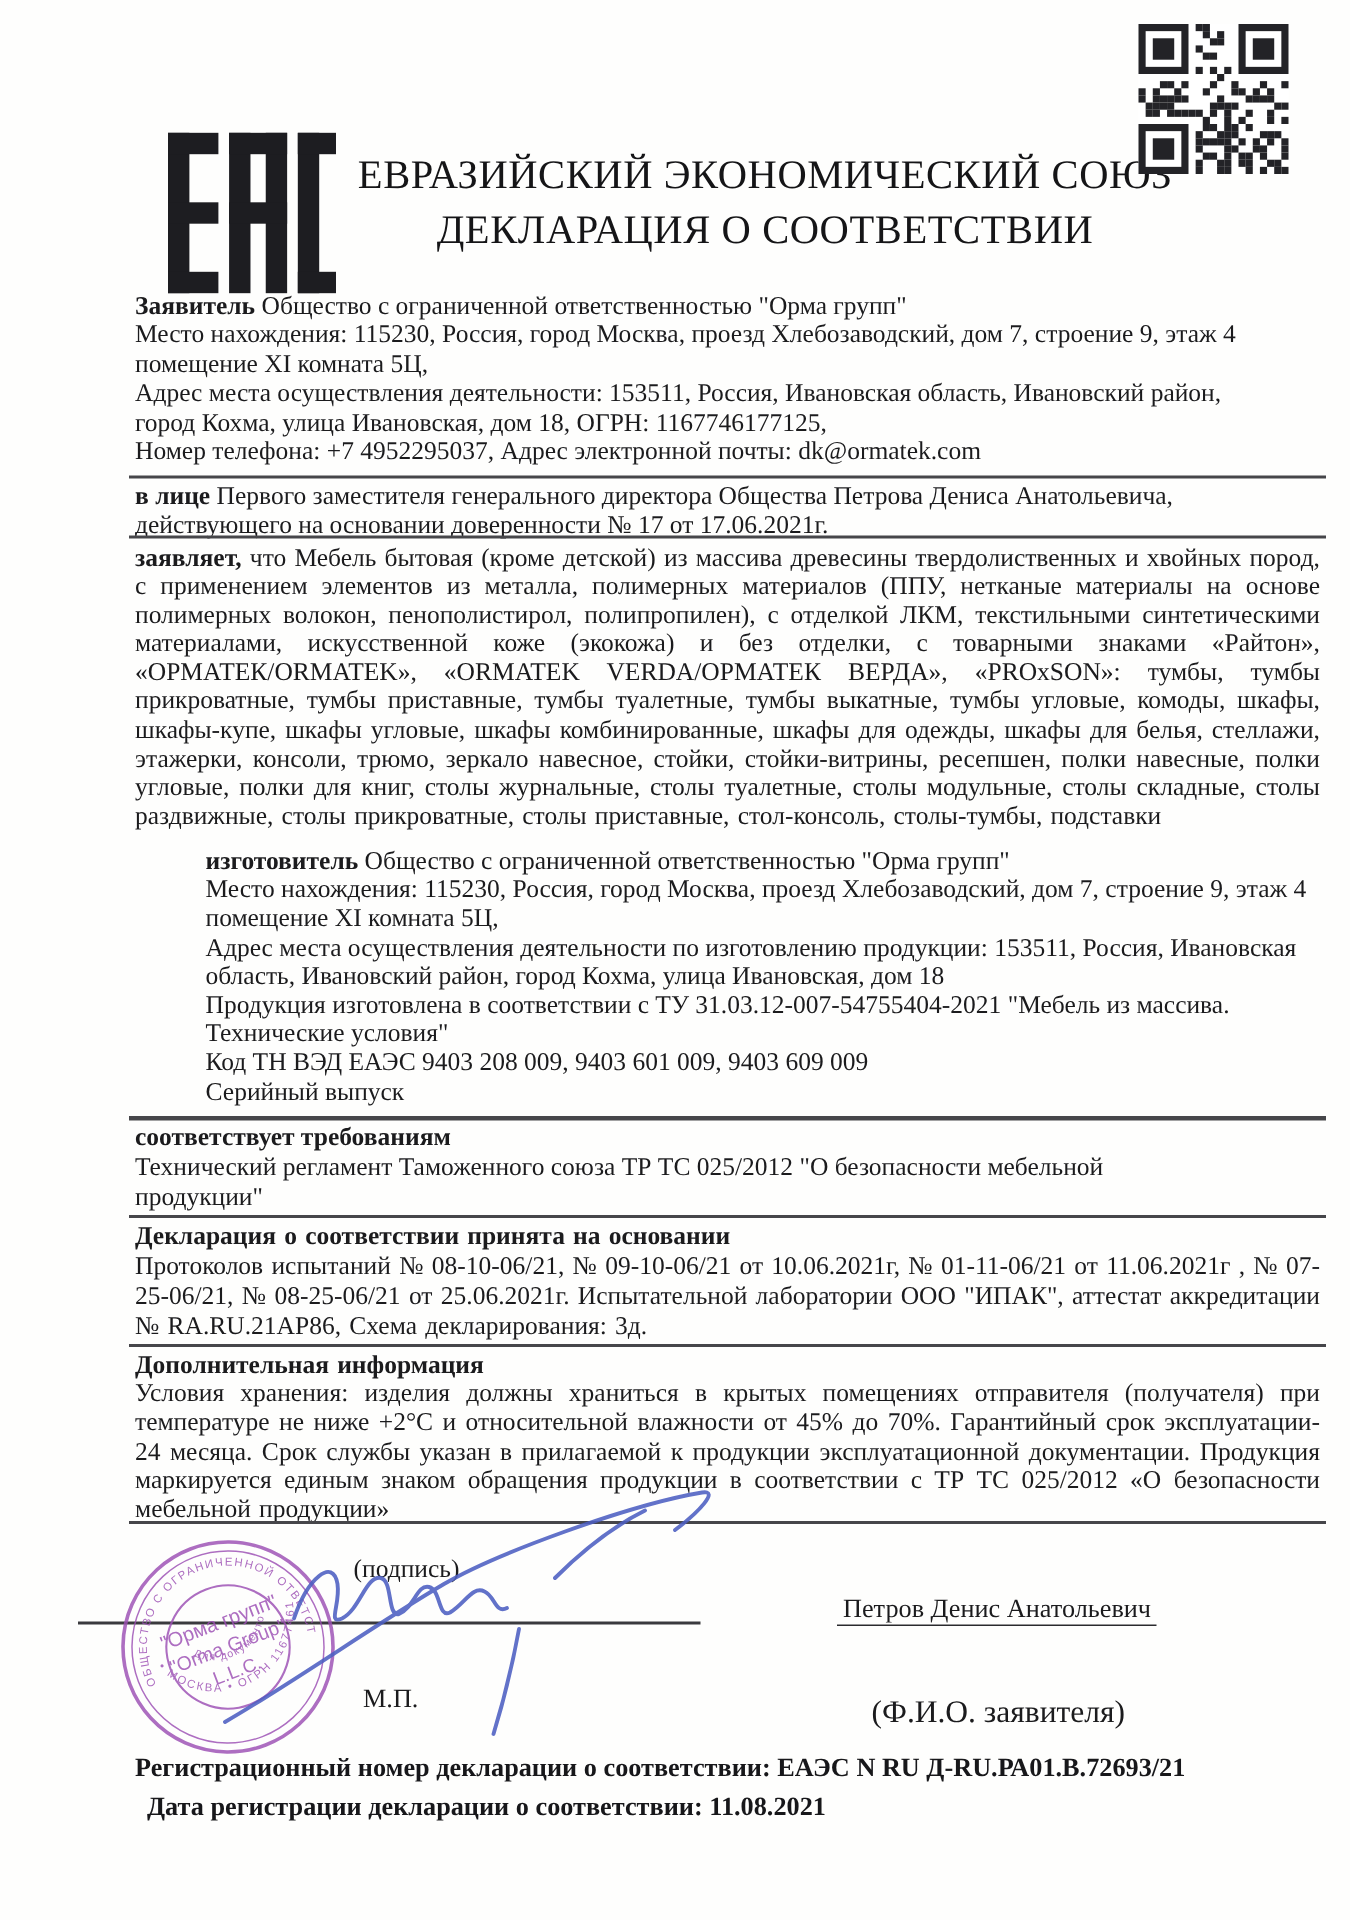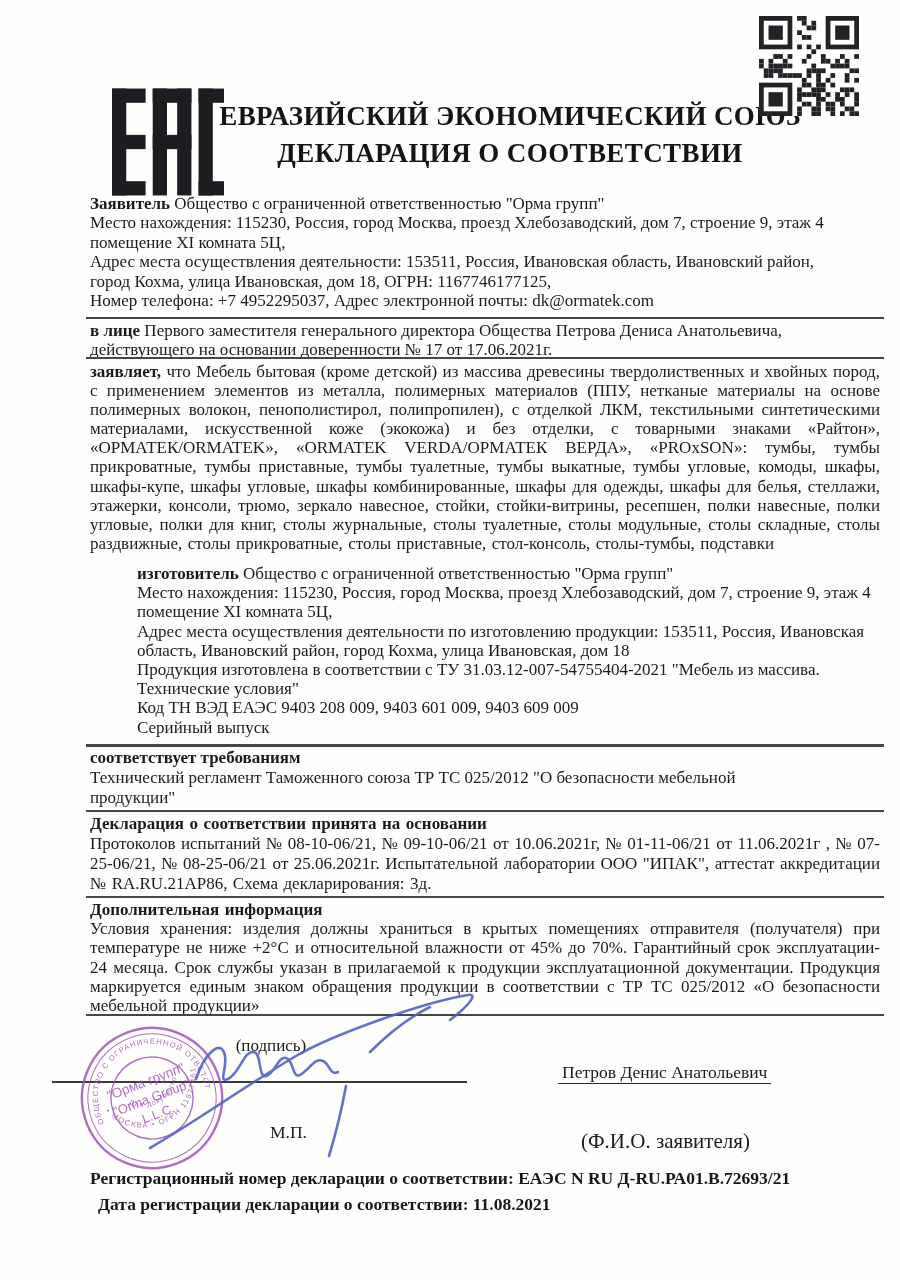--- a/index.html
+++ b/index.html
@@ -2,21 +2,21 @@
 <html><head>
 <meta charset="utf-8">
 <style>
   html,body{margin:0;padding:0;}
   body{width:900px;height:1280px;background:#e9e9e7;font-family:"Liberation Serif",serif;}
   .page{position:relative;width:900px;height:1280px;background:#fefefd;overflow:hidden;color:#1b1b1d;}
 
   
   .eac{position:absolute;left:112px;top:88px;width:112px;height:108px;}
   .title{position:absolute;left:180px;top:98px;width:660px;text-align:center;
-         font-weight:bold;font-size:27px;line-height:37px;letter-spacing:.4px;color:#151517;}
+         font-weight:normal;font-size:27px;line-height:37px;letter-spacing:.4px;color:#151517;}
   .qr{position:absolute;left:757px;top:16px;width:104px;height:100px;}
 
   
   .sec{position:absolute;left:90px;width:790px;white-space:pre-line;
        font-size:17px;line-height:19.4px;color:#1b1b1d;}
   .sec b{font-weight:bold;}
   .just{text-align:justify;word-spacing:1.2px;}
   .rule{position:absolute;left:86px;width:798px;height:2px;background:#46464a;}
 
   #applicant{top:194px;}
@@ -33,21 +33,21 @@
   #dopinfo{top:900px;line-height:19.2px;}
   #rule6{top:1014px;}
   #validity{top:1021px;font-weight:bold;}
 
   
   .sig-line{position:absolute;left:52px;top:1081px;width:415px;height:2px;background:#3a3a3e;}
   .sig-caption{position:absolute;left:196px;top:1036px;width:150px;text-align:center;font-size:17px;}
   .fio-name{position:absolute;left:558px;top:1062px;width:215px;text-align:left;font-size:17.5px;}
   .fio-name span{border-bottom:1.5px solid #2a2a2e;padding:0 4px 1px;}
   .fio-caption{position:absolute;left:558px;top:1129px;width:215px;text-align:center;font-size:21px;}
-  .mp{position:absolute;left:242px;top:1122px;font-size:17.5px;margin-left:28px;}
+  .mp{position:absolute;left:242px;top:1122px;font-size:17.5px;}
 
   
   .stamp{position:absolute;left:67px;top:1013px;width:170px;height:170px;
          transform:rotate(-21deg);opacity:.82;}
   .stamp text{font-family:"Liberation Sans",sans-serif;fill:#9c4fb4;}
 
   
   .overlay{position:absolute;left:0;top:0;width:900px;height:1280px;pointer-events:none;}
 
   

